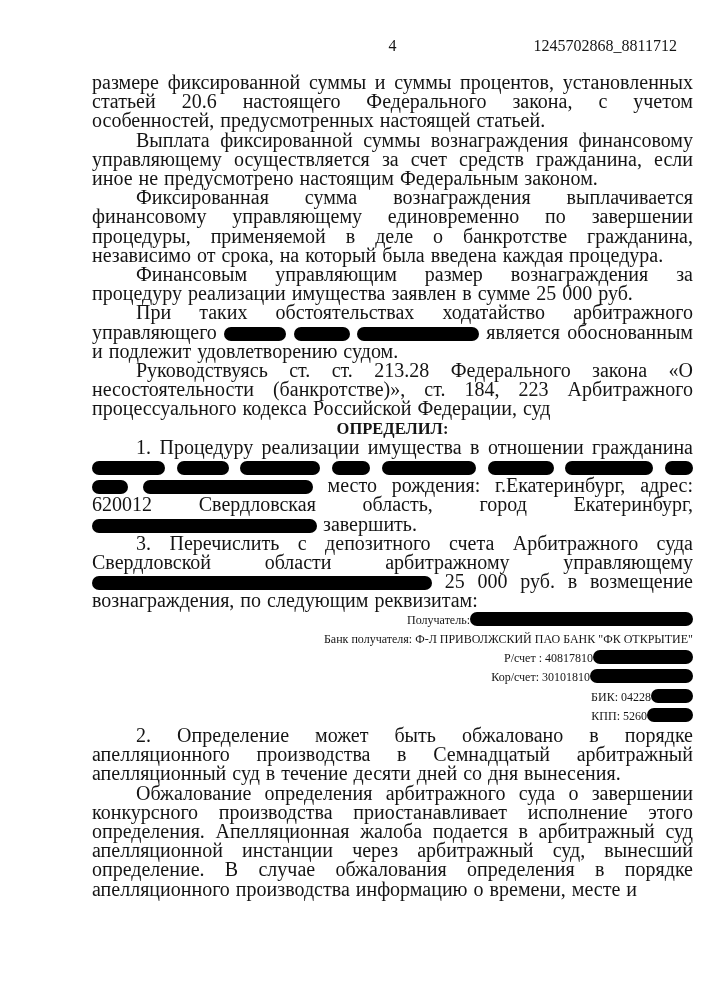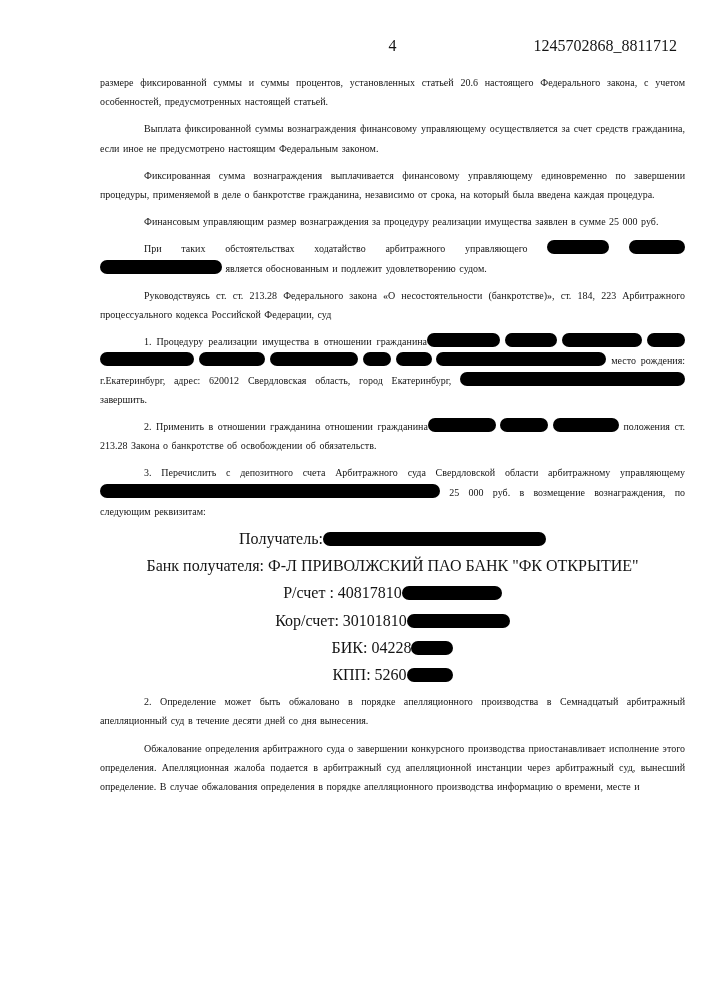--- a/index.html
+++ b/index.html
@@ -20,31 +20,31 @@
   .header{
     position:relative;
     height:20px;
     margin-bottom:17px;
     font-size:16px;
     line-height:20px;
   }
   .page-num{display:block;text-align:center;}
   .doc-id{position:absolute;right:16px;top:0;}
   .para{
-    margin:8px;
+    margin:0;
     text-align:justify;
-    font-size:10px;
+    font-size:20px;
     line-height:19.2px;
     word-spacing:1px;
   }
   .indent{text-indent:44px;}
   .line{
-    margin:8px;
-    text-align:center;
-    font-size:16px;
+    margin:0;
+    text-align:right;
+    font-size:12px;
     line-height:19.2px;
   }
   .heading{
     margin:0;
     text-align:center;
     font-weight:700;
     font-size:16.5px;
     line-height:19.2px;
   }
   .redaction{
@@ -64,22 +64,22 @@
       <span class="page-num">4</span>
       <span class="doc-id">1245702868_8811712</span>
     </div>
     <div>
         <div class="para">размере фиксированной суммы и суммы процентов, установленных статьей 20.6 настоящего Федерального закона, с учетом особенностей, предусмотренных настоящей статьей.</div>
         <div class="para indent">Выплата фиксированной суммы вознаграждения финансовому управляющему осуществляется за счет средств гражданина, если иное не предусмотрено настоящим Федеральным законом.</div>
         <div class="para indent">Фиксированная сумма вознаграждения выплачивается финансовому управляющему единовременно по завершении процедуры, применяемой в деле о банкротстве гражданина, независимо от срока, на который была введена каждая процедура.</div>
         <div class="para indent">Финансовым управляющим размер вознаграждения за процедуру реализации имущества заявлен в сумме 25 000 руб.</div>
         <div class="para indent">При таких обстоятельствах ходатайство арбитражного управляющего <span class="redaction" style="width: 62px;"></span> <span class="redaction" style="width: 56px;"></span> <span class="redaction" style="width: 122px;"></span> является обоснованным и подлежит удовлетворению судом.</div>
         <div class="para indent">Руководствуясь ст. ст. 213.28 Федерального закона «О несостоятельности (банкротстве)», ст. 184, 223 Арбитражного процессуального кодекса Российской Федерации, суд</div>
+        <div class="heading">ОПРЕДЕЛИЛ:</div>
         <div class="para indent">1. Процедуру реализации имущества в отношении гражданина<span class="redaction" style="width: 73px;"></span> <span class="redaction" style="width: 52px;"></span> <span class="redaction" style="width: 80px;"></span> <span class="redaction" style="width: 38px;"></span> <span class="redaction" style="width: 94px;"></span> <span class="redaction" style="width: 66px;"></span> <span class="redaction" style="width: 88px;"></span> <span class="redaction" style="width: 28px;"></span> <span class="redaction" style="width: 36px;"></span> <span class="redaction" style="width: 170px;"></span> место рождения: г.Екатеринбург, адрес: 620012 Свердловская область, город Екатеринбург, <span class="redaction" style="width: 225px;"></span> завершить.</div>
-        <div class="para indent">2. Применить в отношении гражданина отношении гражданина<span class="redaction" style="width: 68px;"></span> <span class="redaction" style="width: 48px;"></span> <span class="redaction" style="width: 66px;"></span> положения ст. 213.28 Закона о банкротстве об освобождении об обязательств.</div>
         <div class="para indent">3. Перечислить с депозитного счета Арбитражного суда Свердловской области арбитражному управляющему <span class="redaction" style="width: 340px;"></span> 25 000 руб. в возмещение вознаграждения, по следующим реквизитам:</div>
         <div class="line">Получатель:<span class="redaction" style="width: 223px;"></span></div>
         <div class="line">Банк получателя: Ф-Л ПРИВОЛЖСКИЙ ПАО БАНК "ФК ОТКРЫТИЕ"</div>
         <div class="line">Р/счет : 40817810<span class="redaction" style="width: 100px;"></span></div>
         <div class="line">Кор/счет: 30101810<span class="redaction" style="width: 103px;"></span></div>
         <div class="line">БИК: 04228<span class="redaction" style="width: 42px;"></span></div>
         <div class="line">КПП: 5260<span class="redaction" style="width: 46px;"></span></div>
         <div class="para indent">2. Определение может быть обжаловано в порядке апелляционного производства в Семнадцатый арбитражный апелляционный суд в течение десяти дней со дня вынесения.</div>
         <div class="para indent">Обжалование определения арбитражного суда о завершении конкурсного производства приостанавливает исполнение этого определения. Апелляционная жалоба подается в арбитражный суд апелляционной инстанции через арбитражный суд, вынесший определение. В случае обжалования определения в порядке апелляционного производства информацию о времени, месте и</div>
       </div>

